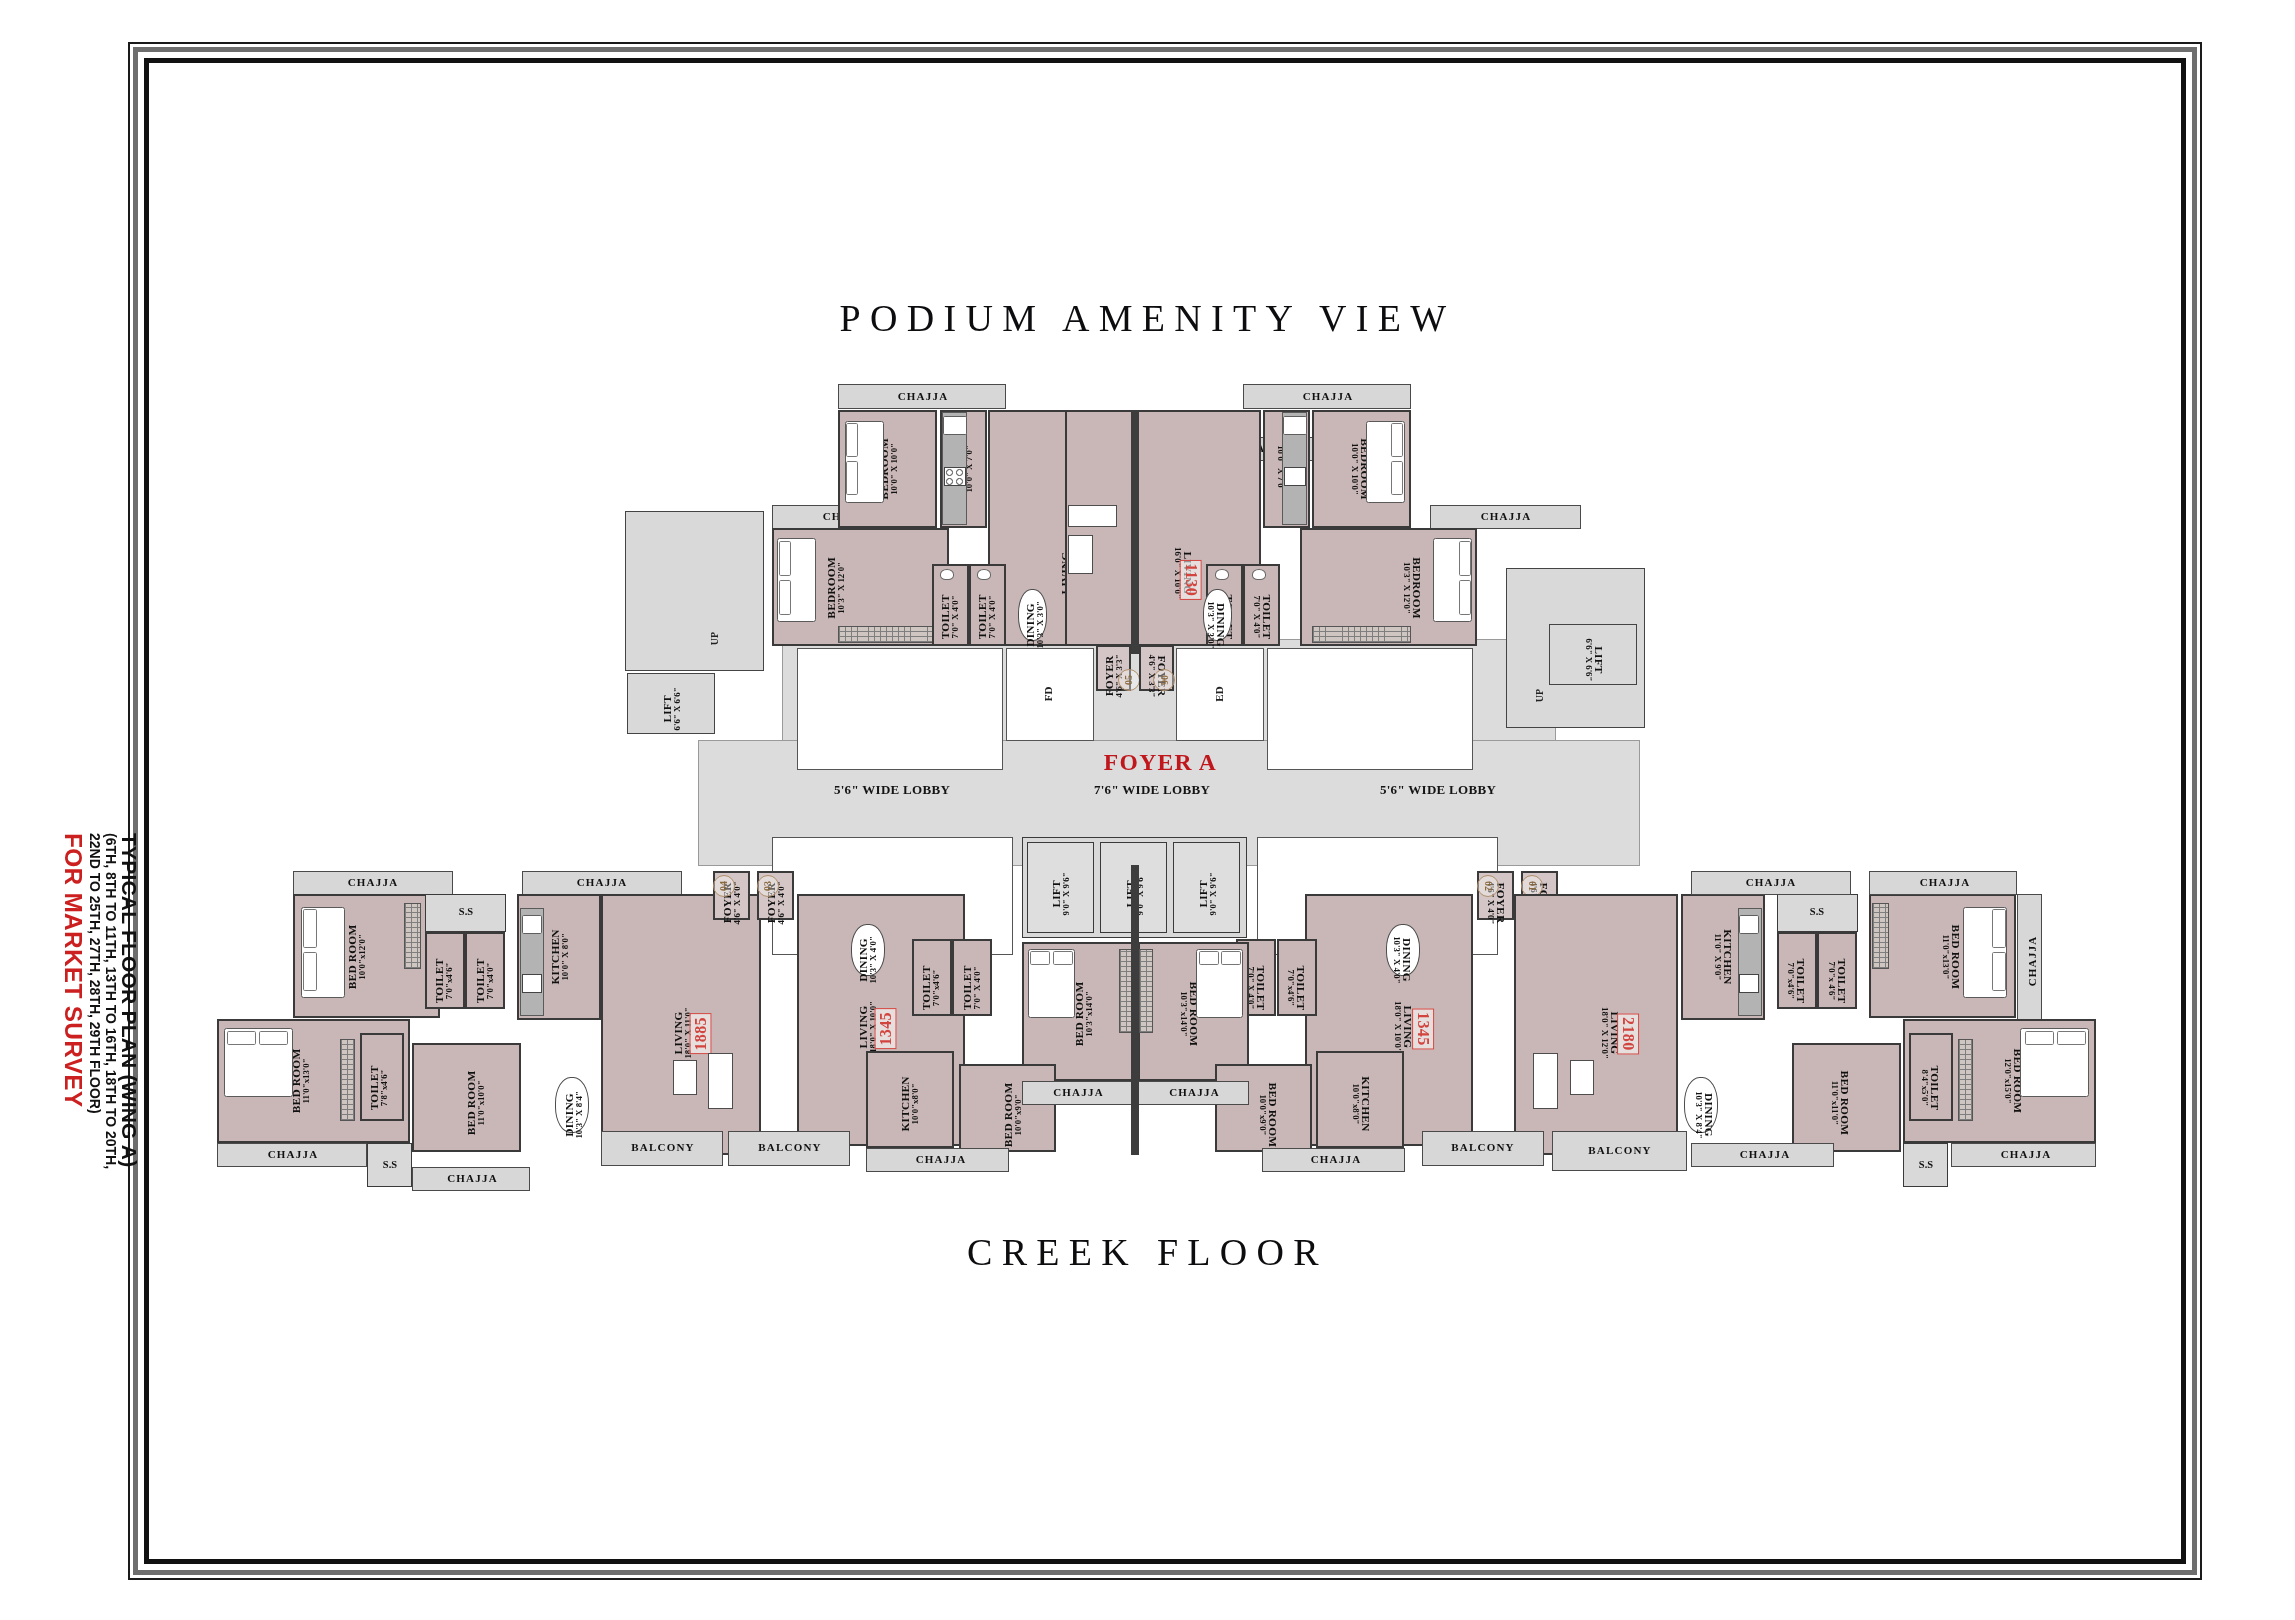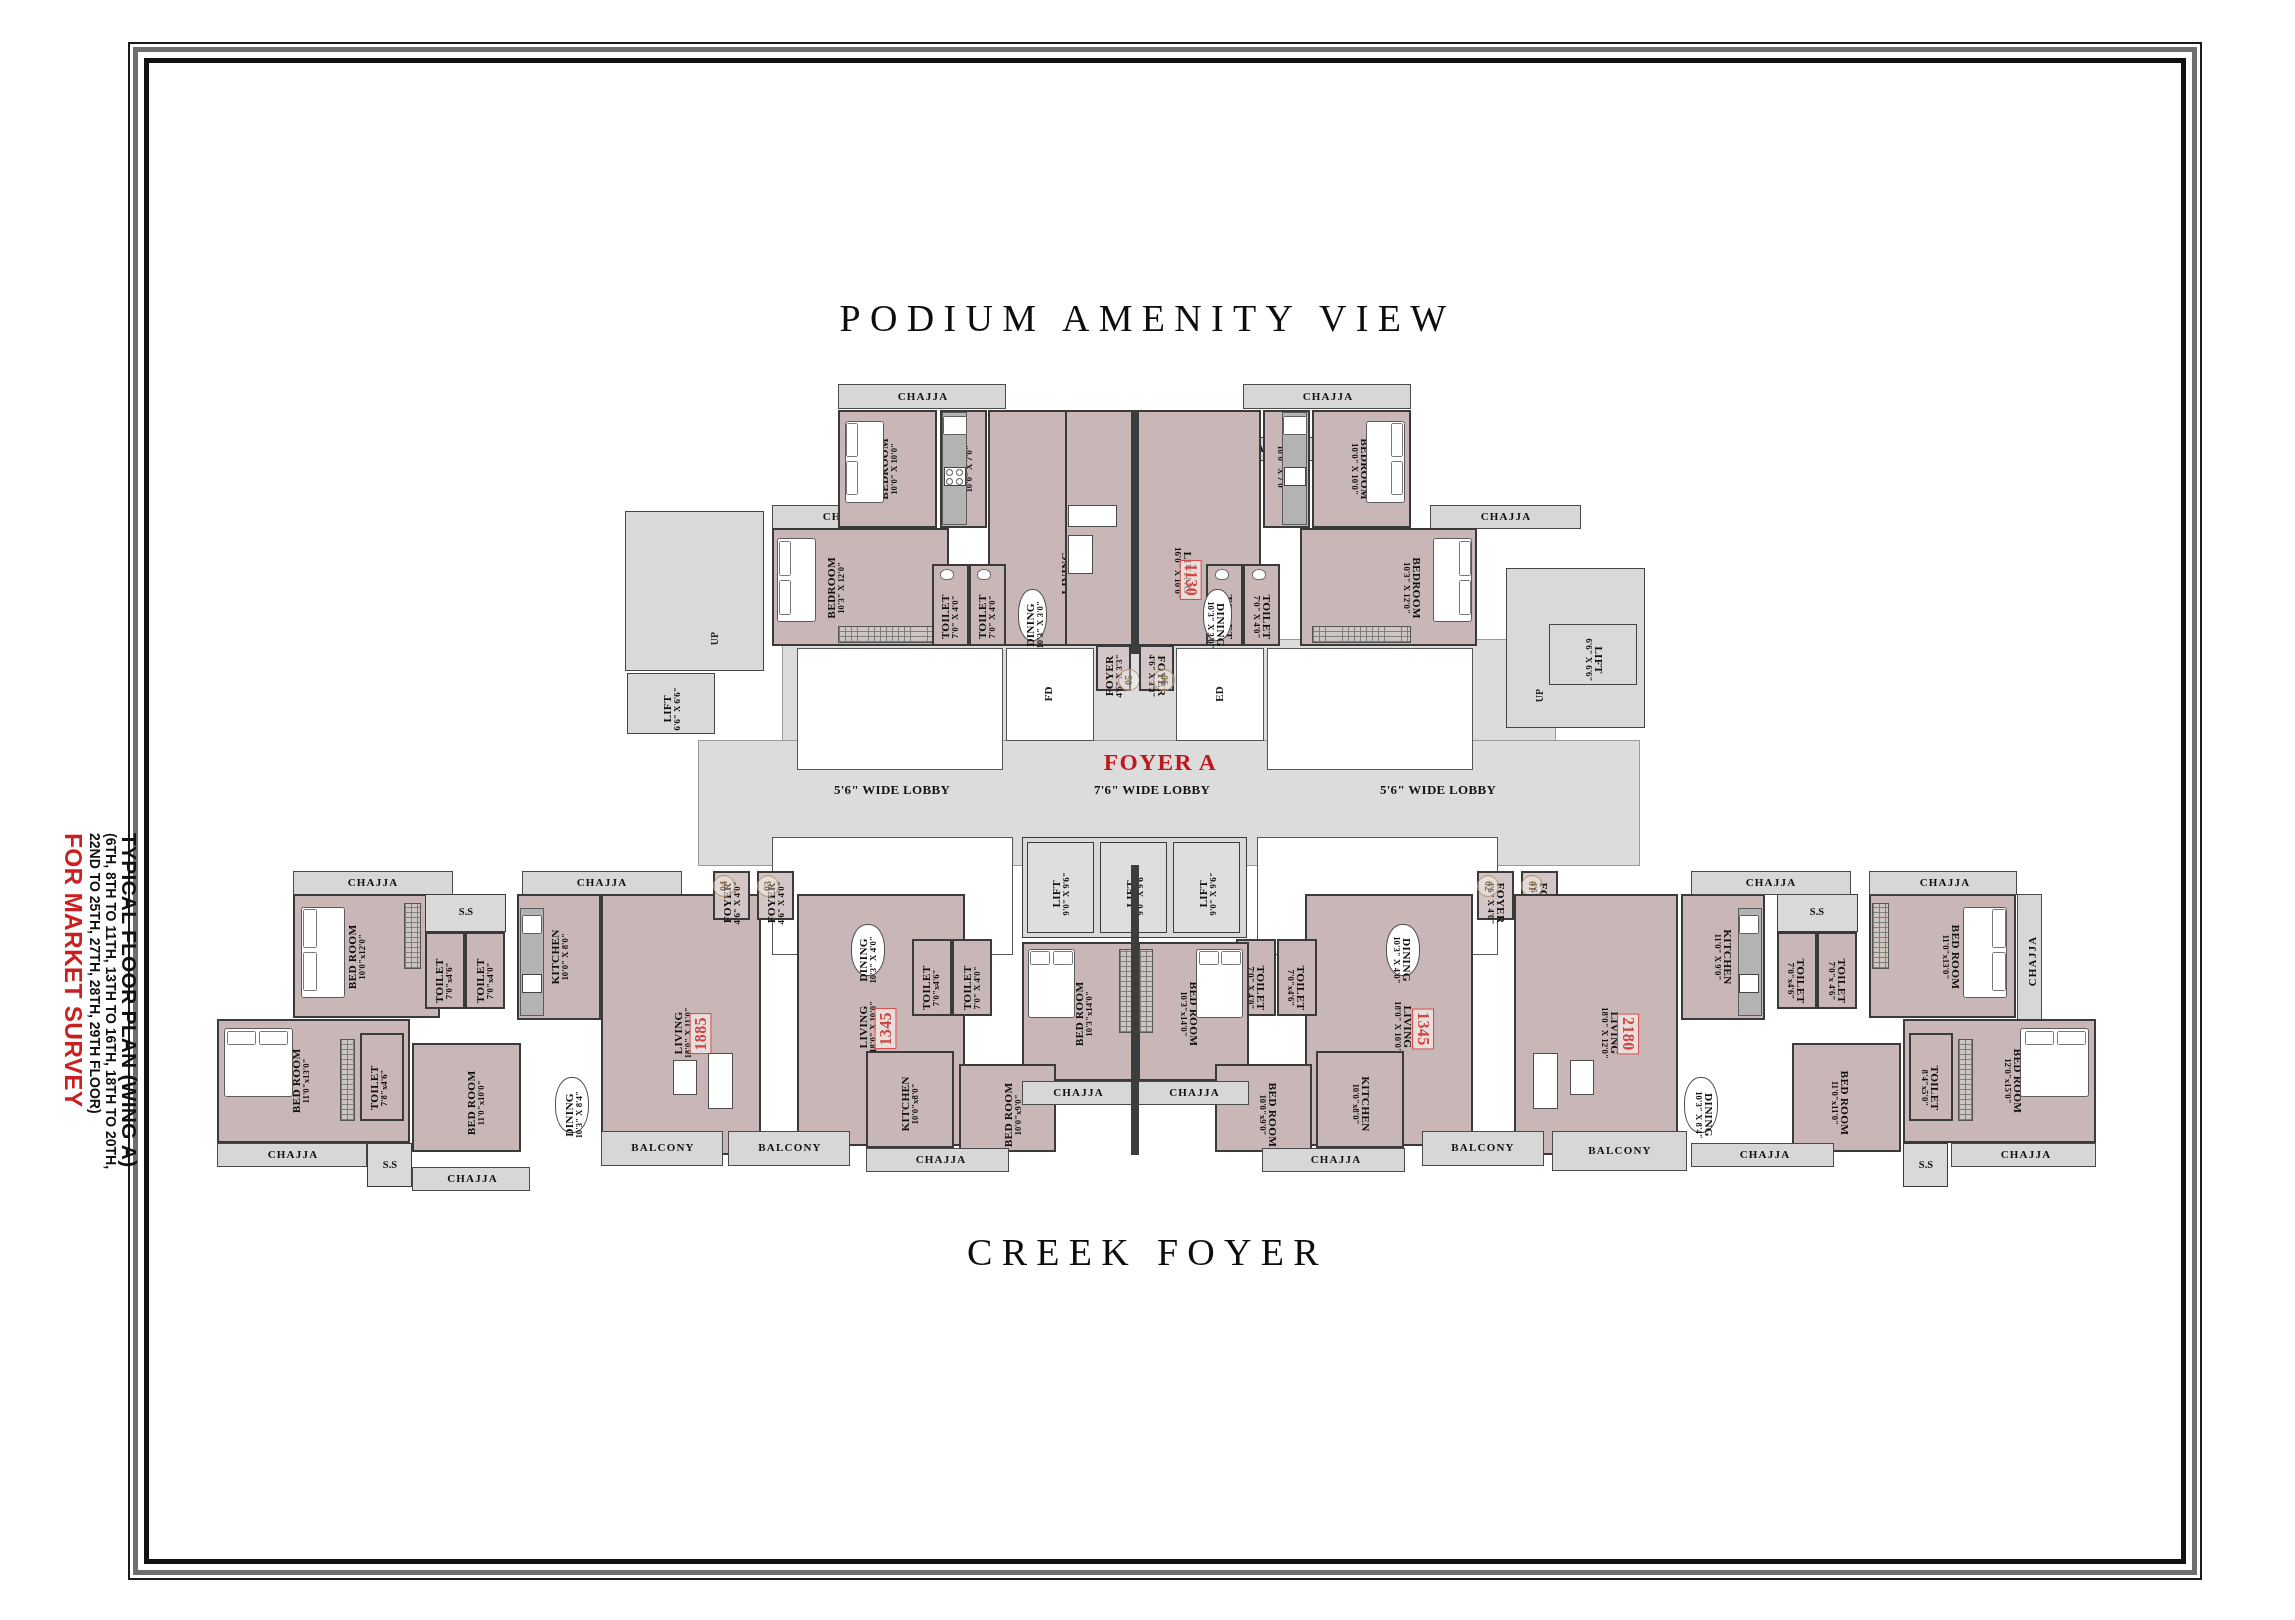--- a/index.html
+++ b/index.html
@@ -277,21 +277,21 @@
 </head>
 <body>
 
 <div id="sheet">
 
   <div class="frame-outer"></div>
   <div class="frame-mid"></div>
   <div class="frame-inner"></div>
 
   <div id="podium-title" class="view-title">PODIUM AMENITY VIEW</div>
-  <div id="creek-title" class="view-title">CREEK FOYER</div>
+  <div id="creek-title" class="view-title">CREEK FLOOR</div>
 
   <div id="side-caption">
     <div class="l1">TYPICAL FLOOR PLAN (WING A)</div>
     <div class="l2">(6TH, 8TH TO 11TH, 13TH TO 16TH, 18TH TO 20TH,</div>
     <div class="l3">22ND TO 25TH, 27TH, 28TH, 29TH FLOOR)</div>
     <div class="l4">FOR MARKET SURVEY</div>
   </div>
 
   <div id="plan">
 

